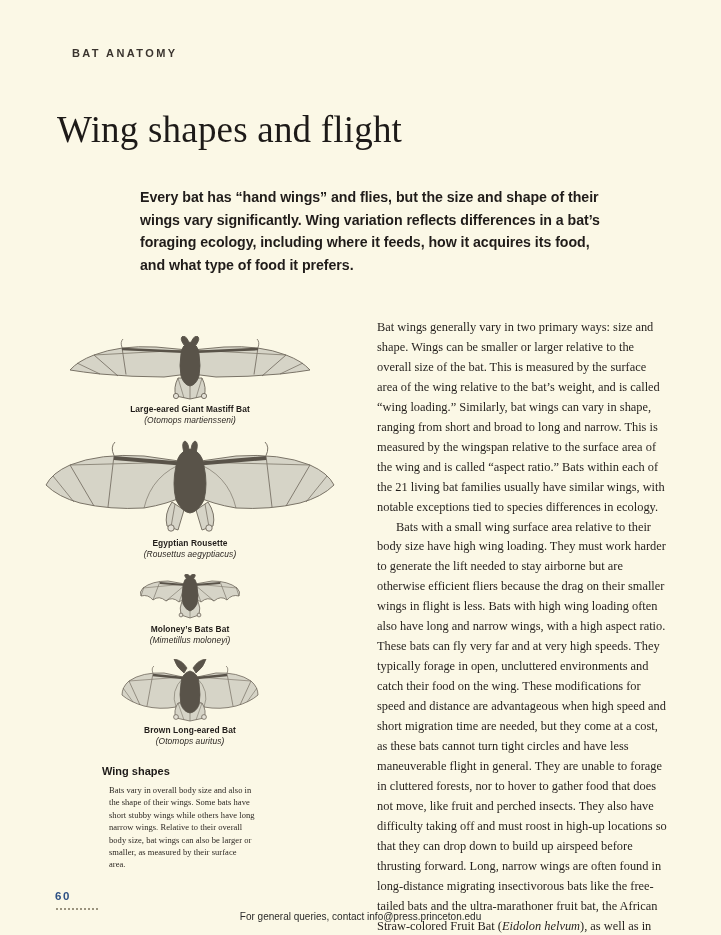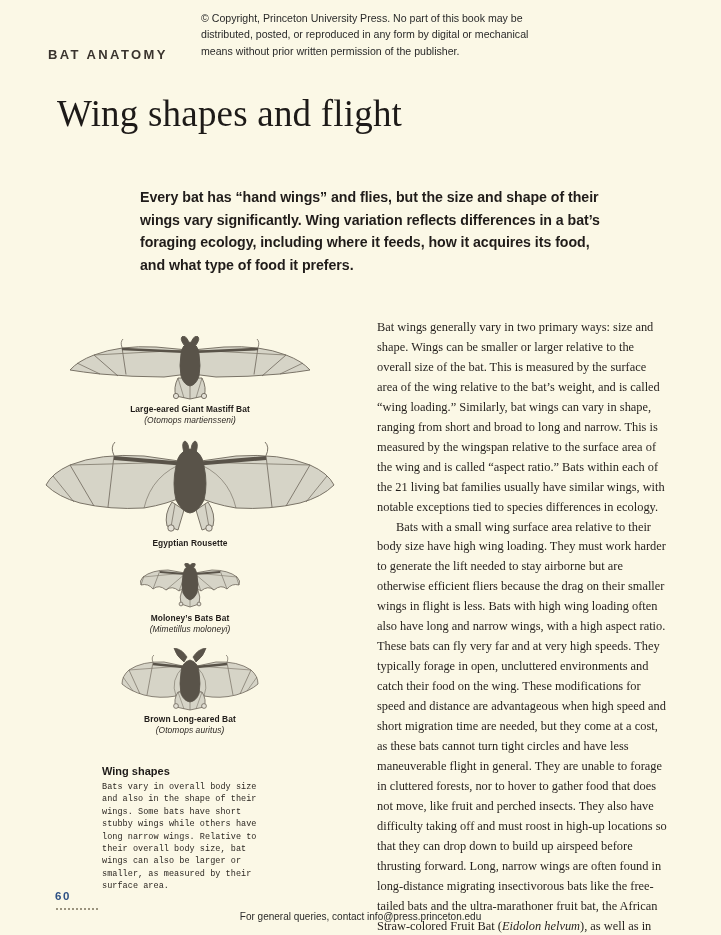--- a/index.html
+++ b/index.html
@@ -29,34 +29,34 @@
     font-family: "Liberation Sans", sans-serif;
     font-size: 10.6px;
     line-height: 16.3px;
     color: #2a2a2a;
     text-align: left;
   }
 
   
   .running-head {
     position: absolute;
-    left: 48px;
+    left: 72px;
     top: 47px;
     font-family: "Liberation Sans", sans-serif;
-    font-size: 13px;
+    font-size: 11px;
     font-weight: bold;
     letter-spacing: 2.4px;
     color: #3a342e;
   }
 
   
   .page-title {
     position: absolute;
     left: 57px;
-    top: 94px;
+    top: 110px;
     font-family: "Liberation Serif", serif;
     font-size: 37px;
     font-weight: normal;
     letter-spacing: 0.2px;
     color: #1d1a18;
     margin: 0;
     line-height: 1.1;
   }
 
   
@@ -116,24 +116,24 @@
     width: 160px;
   }
   .sidebar-note h3 {
     font-family: "Liberation Sans", sans-serif;
     font-size: 11px;
     font-weight: bold;
     margin: 0 0 4px 0;
     color: #1d1a18;
   }
   .sidebar-note p {
-    font-family: Liberation Mono, monospace;
+    font-family: Liberation Serif, serif;
     font-size: 8.5px;
     line-height: 12.4px;
-    margin: 0;
+    margin: 7px;
     color: #2c2722;
     letter-spacing: 0.05px;
   }
 
   
   .body-col {
     position: absolute;
     left: 377px;
     top: 318px;
     width: 291px;
@@ -181,21 +181,20 @@
     font-family: "Liberation Sans", sans-serif;
     font-size: 10px;
     color: #2a2a2a;
   }
 </style>
 </head>
 <body>
 
 <div class="page">
 
-  <div class="copyright">© Copyright, Princeton University Press. No part of this book may be distributed, posted, or reproduced in any form by digital or mechanical means without prior written permission of the publisher.</div>
 
   <div class="running-head">BAT ANATOMY</div>
 
   <h1 class="page-title">Wing shapes and flight</h1>
 
   <div class="standfirst">Every bat has “hand wings” and flies, but the size and shape of their wings vary significantly. Wing variation reflects differences in a bat’s foraging ecology, including where it feeds, how it acquires its food, and what type of food it prefers.</div>
 
   <div class="figures">
 
     <div class="figure">
@@ -273,20 +272,21 @@
           <path d="M142 24 L70 18" fill="none" stroke="#595349" stroke-width="4"></path>
           <path d="M150 24 L222 18" fill="none" stroke="#595349" stroke-width="4"></path>
 
           <path d="M146 9 Q134 11 132 26 Q128 44 132 60 Q138 72 146 73 Q154 72 160 60 Q164 44 160 26 Q158 11 146 9 Z" fill="#595349" stroke="#595349"></path>
 
           <path d="M140 13 Q137 2 141 1 Q145 3 145 12 Z" fill="#595349" stroke="#595349"></path>
           <path d="M152 13 Q155 2 151 1 Q147 3 147 12 Z" fill="#595349" stroke="#595349"></path>
         </g>
       </svg>
       <div class="fig-caption">Egyptian Rousette</div>
+      <div class="fig-sci">(Rousettus aegyptiacus)</div>
     </div>
 
     <div class="figure" style="margin-top:14px;">
       <svg class="art" width="104" height="48" viewBox="0 0 104 48">
         <g stroke="#6d665a" stroke-width="0.8" stroke-linejoin="round">
 
           <path d="M47 10 L30 7 Q14 7 5 14 Q1 18 3 22 Q10 20 15 26 Q21 21 28 27 Q34 22 41 28 L47 24 Z" fill="#d6d4c7"></path>
 
           <path d="M57 10 L74 7 Q90 7 99 14 Q103 18 101 22 Q94 20 89 26 Q83 21 76 27 Q70 22 63 28 L57 24 Z" fill="#d6d4c7"></path>
 

